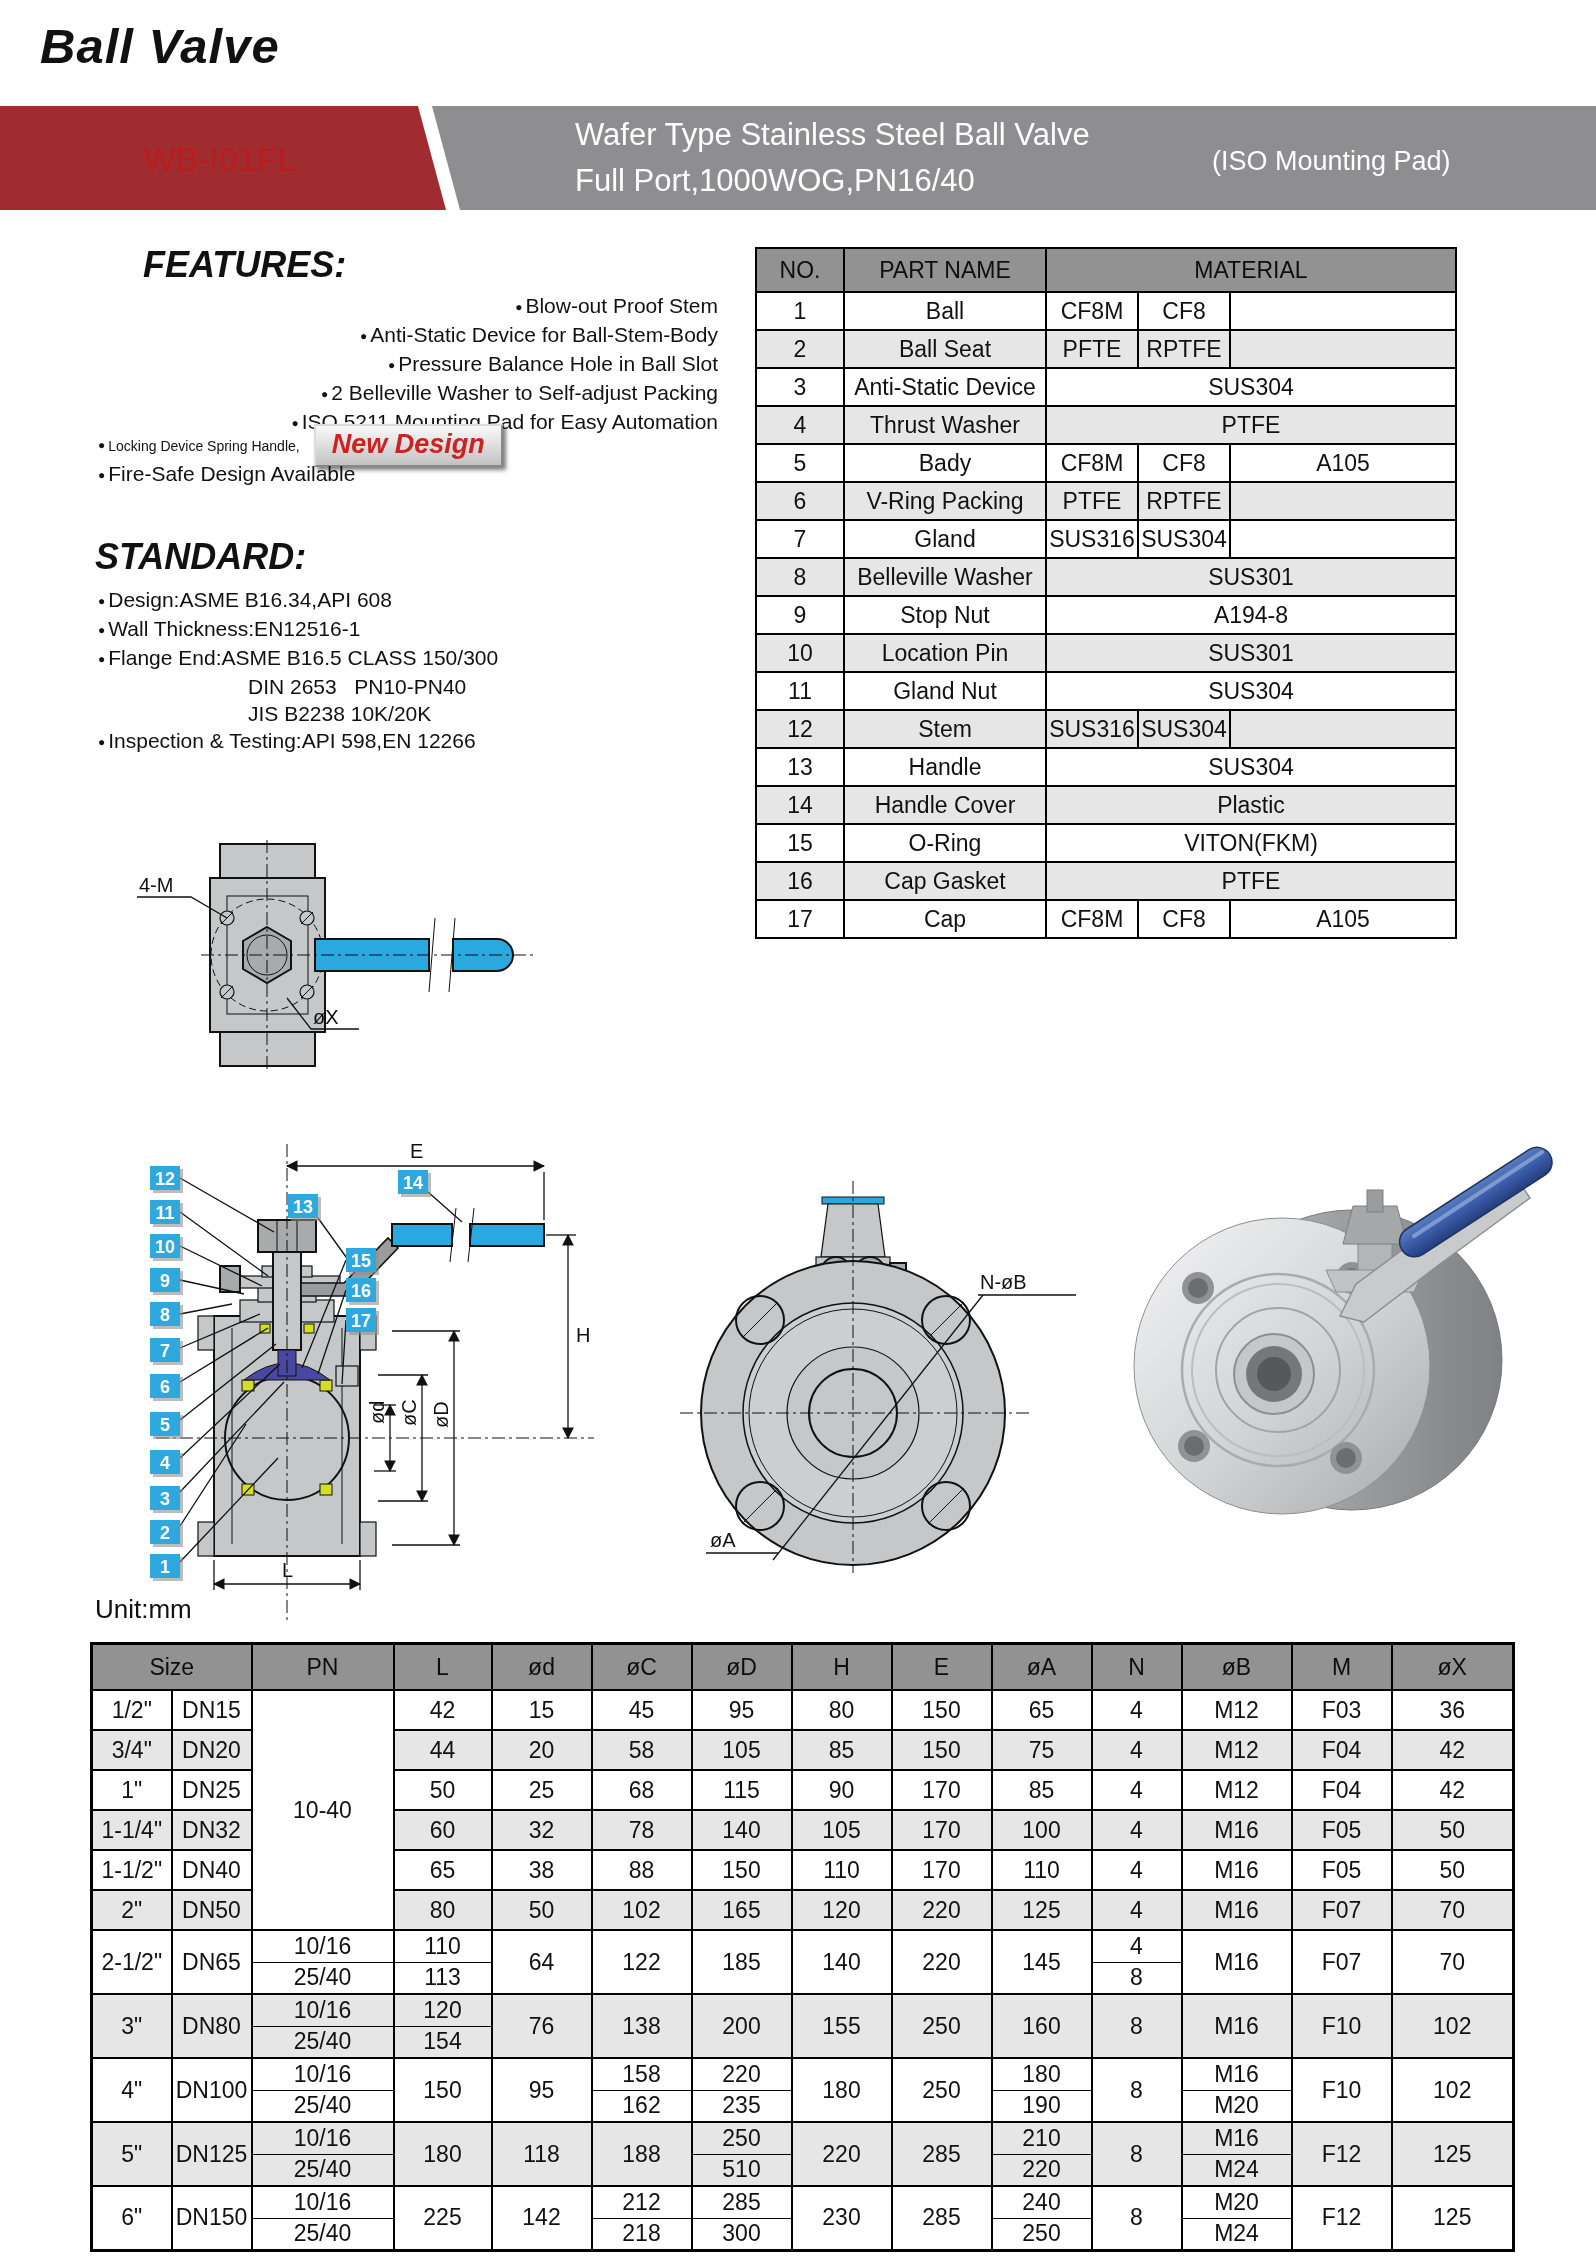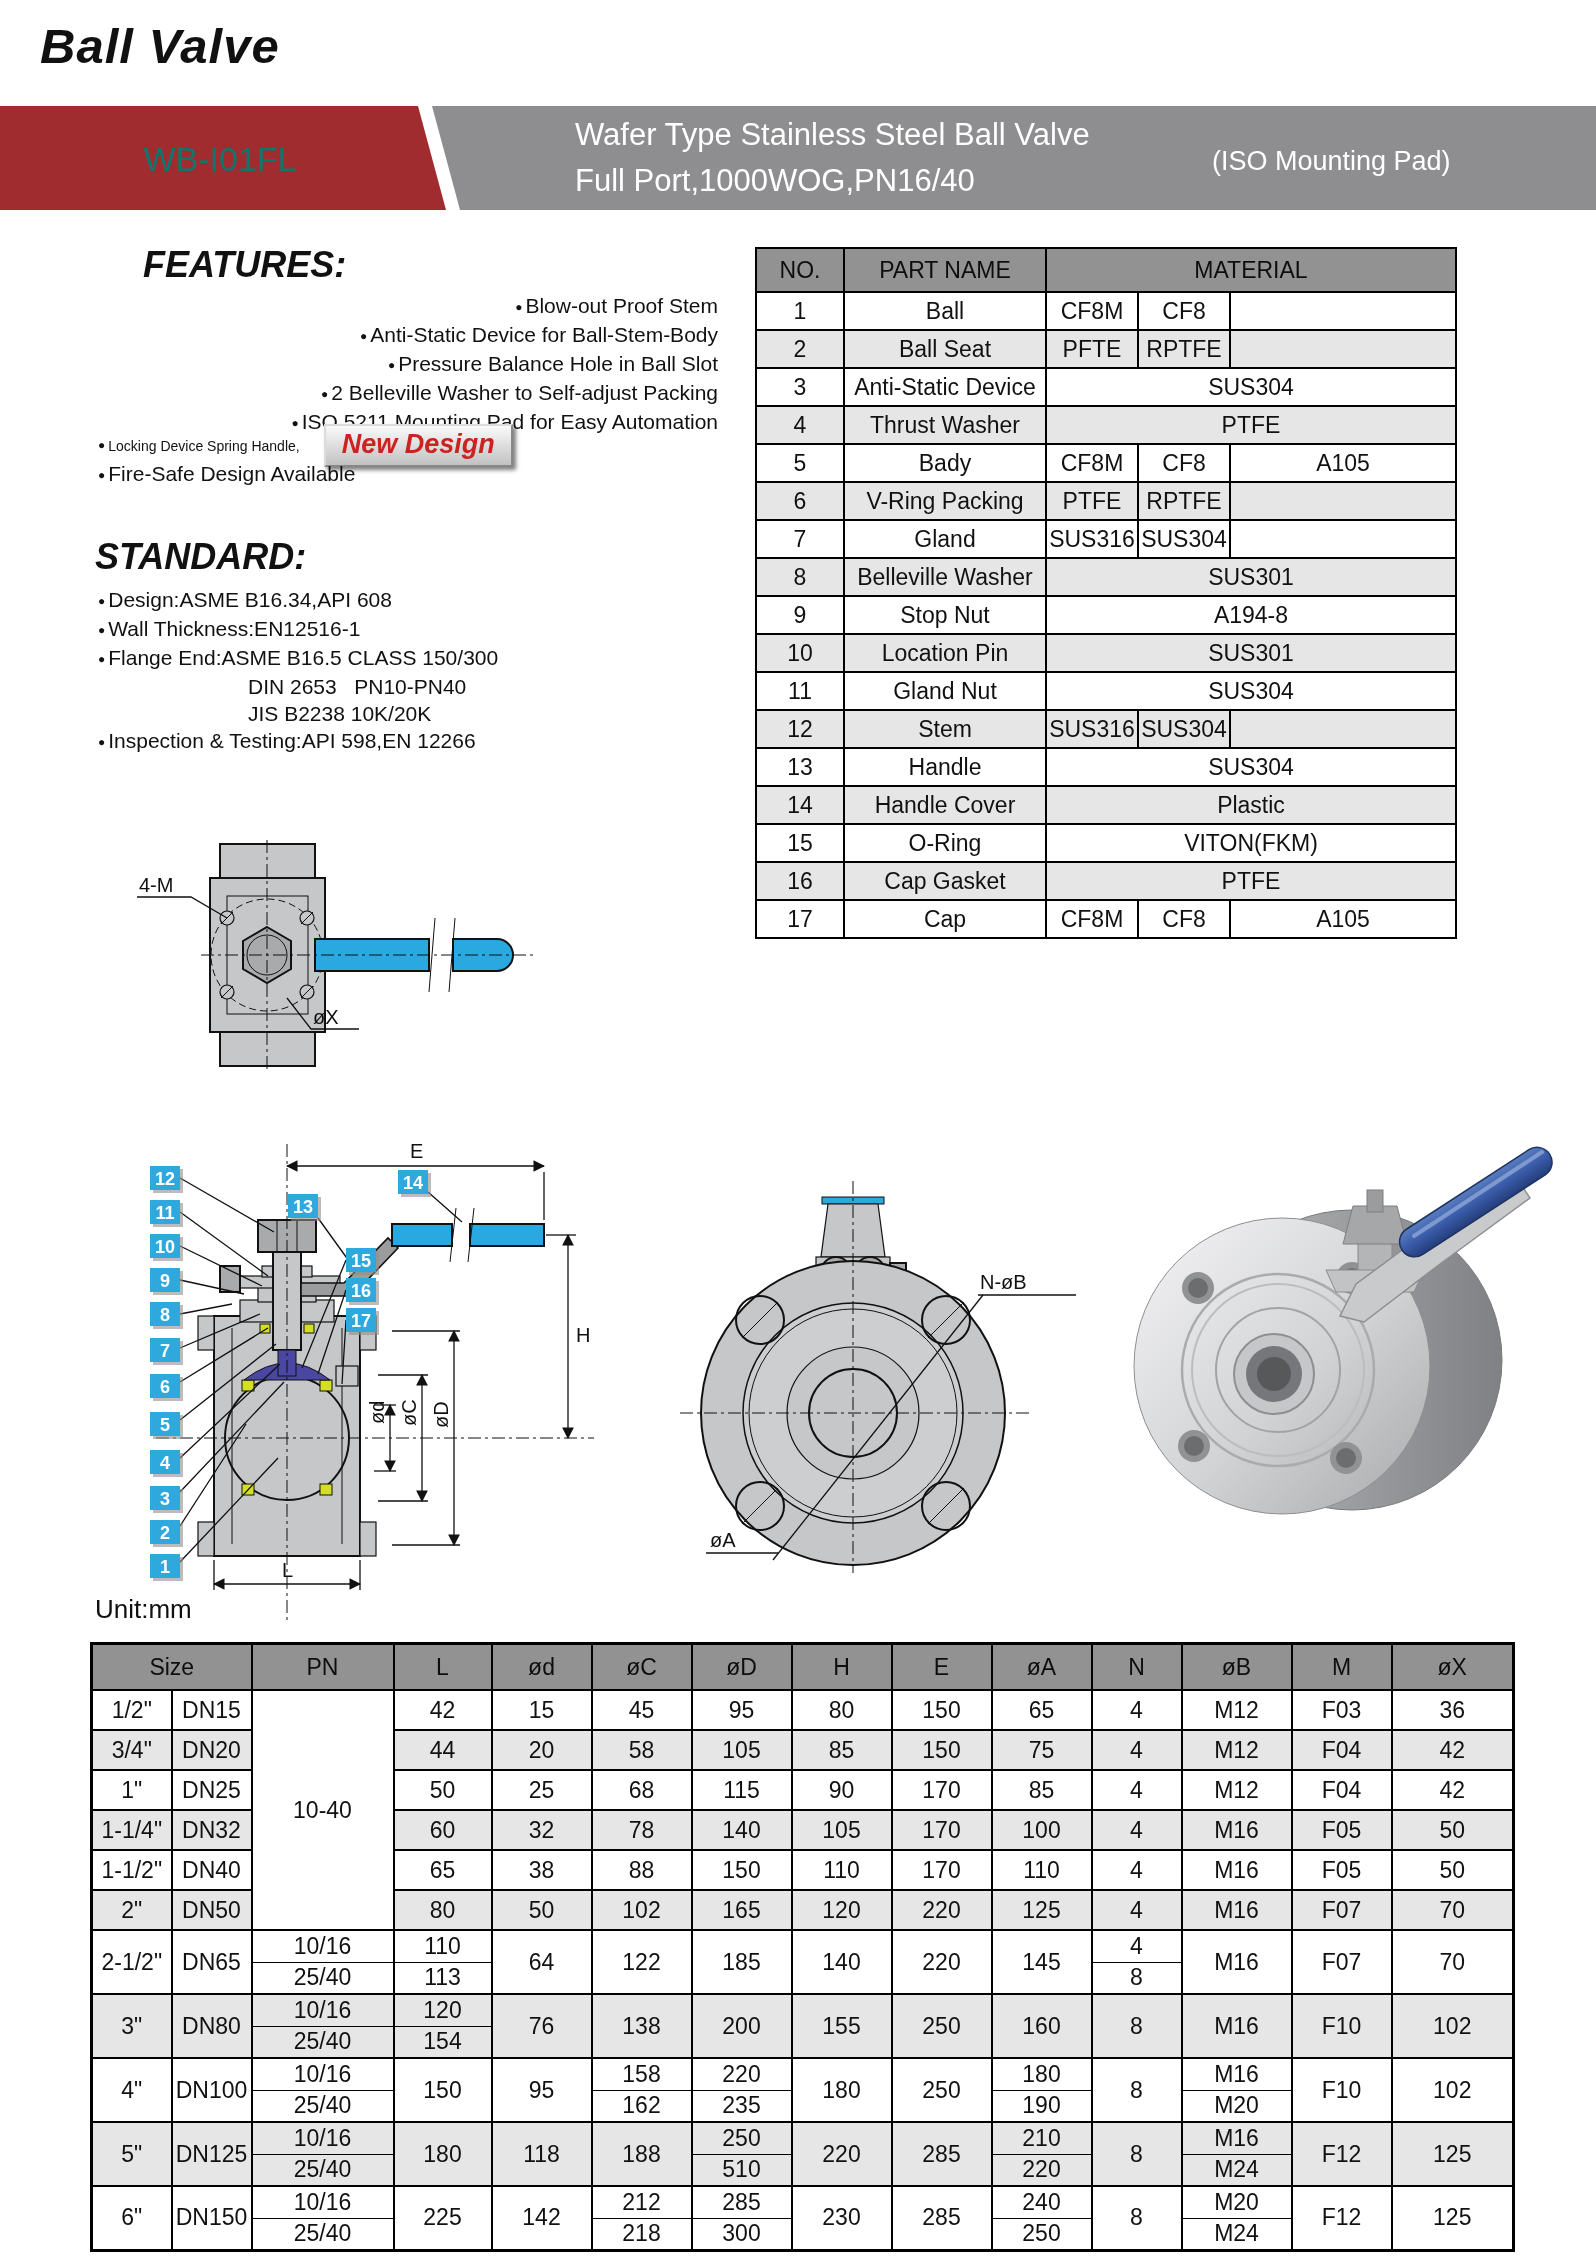--- a/index.html
+++ b/index.html
@@ -9,39 +9,39 @@
 
   
   .doc-title{left:40px;top:18px;font-size:49px;font-weight:bold;font-style:italic;letter-spacing:1px;}
 
   
   .banner{left:0;top:106px;width:1596px;height:104px;}
   .banner-red{position:absolute;left:0;top:0;width:446px;height:104px;background:#A02C30;
     clip-path:polygon(0 0,418px 0,446px 104px,0 104px);}
   .banner-gray{position:absolute;left:0;top:0;width:1596px;height:104px;background:#8E8E90;
     clip-path:polygon(432px 0,1596px 0,1596px 104px,460px 104px);}
-  .banner-model{position:absolute;left:40px;top:34px;width:360px;text-align:center;color:#0f766e;font-size:34px;}
+  .banner-model{position:absolute;left:40px;top:34px;width:360px;text-align:center;color:#b91c1c;font-size:34px;}
   .banner-line1{position:absolute;left:575px;top:11px;color:#fff;font-size:31px;}
   .banner-line2{position:absolute;left:575px;top:57px;color:#fff;font-size:31px;}
   .banner-note{position:absolute;left:1212px;top:40px;color:#fff;font-size:27px;}
 
   
   .sec-head{font-size:36px;font-weight:bold;font-style:italic;}
   .feat-head{left:95px;top:244px;margin-left:48px;}
   .std-head{left:95px;top:536px;}
   .blist{left:98px;top:292px;width:620px;text-align:right;}
   .blist2{left:98px;top:586px;width:620px;}
   .bitem{font-size:21px;line-height:27px;white-space:pre;}
   .bitem::before{content:"●";font-size:12px;vertical-align:2px;margin-right:3px;}
   .subitem{font-size:21px;line-height:27px;padding-left:150px;white-space:pre;}
   .lockrow{left:98px;top:424px;display:flex;align-items:center;}
   .firetext{left:98px;top:462px;font-size:21px;}
   .firetext::before,.lock-t::before{content:"●";font-size:12px;vertical-align:2px;margin-right:3px;}
   .lock-t{font-size:14px;}
-  .badge{margin-left:24px;display:inline-block;padding:3px 16px 5px 16px;font-size:27px;font-weight:bold;font-style:italic;
+  .badge{margin-left:14px;display:inline-block;padding:3px 16px 5px 16px;font-size:27px;font-weight:bold;font-style:italic;
     color:#CC2222;background:linear-gradient(#fafafa,#c2c2c2);border:2px outset #dcdcdc;box-shadow:3px 3px 4px rgba(0,0,0,.5);}
 
   
   table{border-collapse:collapse;table-layout:fixed;}
   td,th{text-align:center;vertical-align:middle;overflow:hidden;}
   .ptable{left:755px;top:247px;width:700px;font-size:23px;}
   .ptable td,.ptable th{border:2px solid #000;}
   .ptable th{background:#929292;height:40px;font-weight:normal;color:#0e0e0e;}
   .ptable tr{height:38px;}
   .dtable{left:90px;top:1642px;width:1422px;font-size:23px;border:3px solid #000;}

